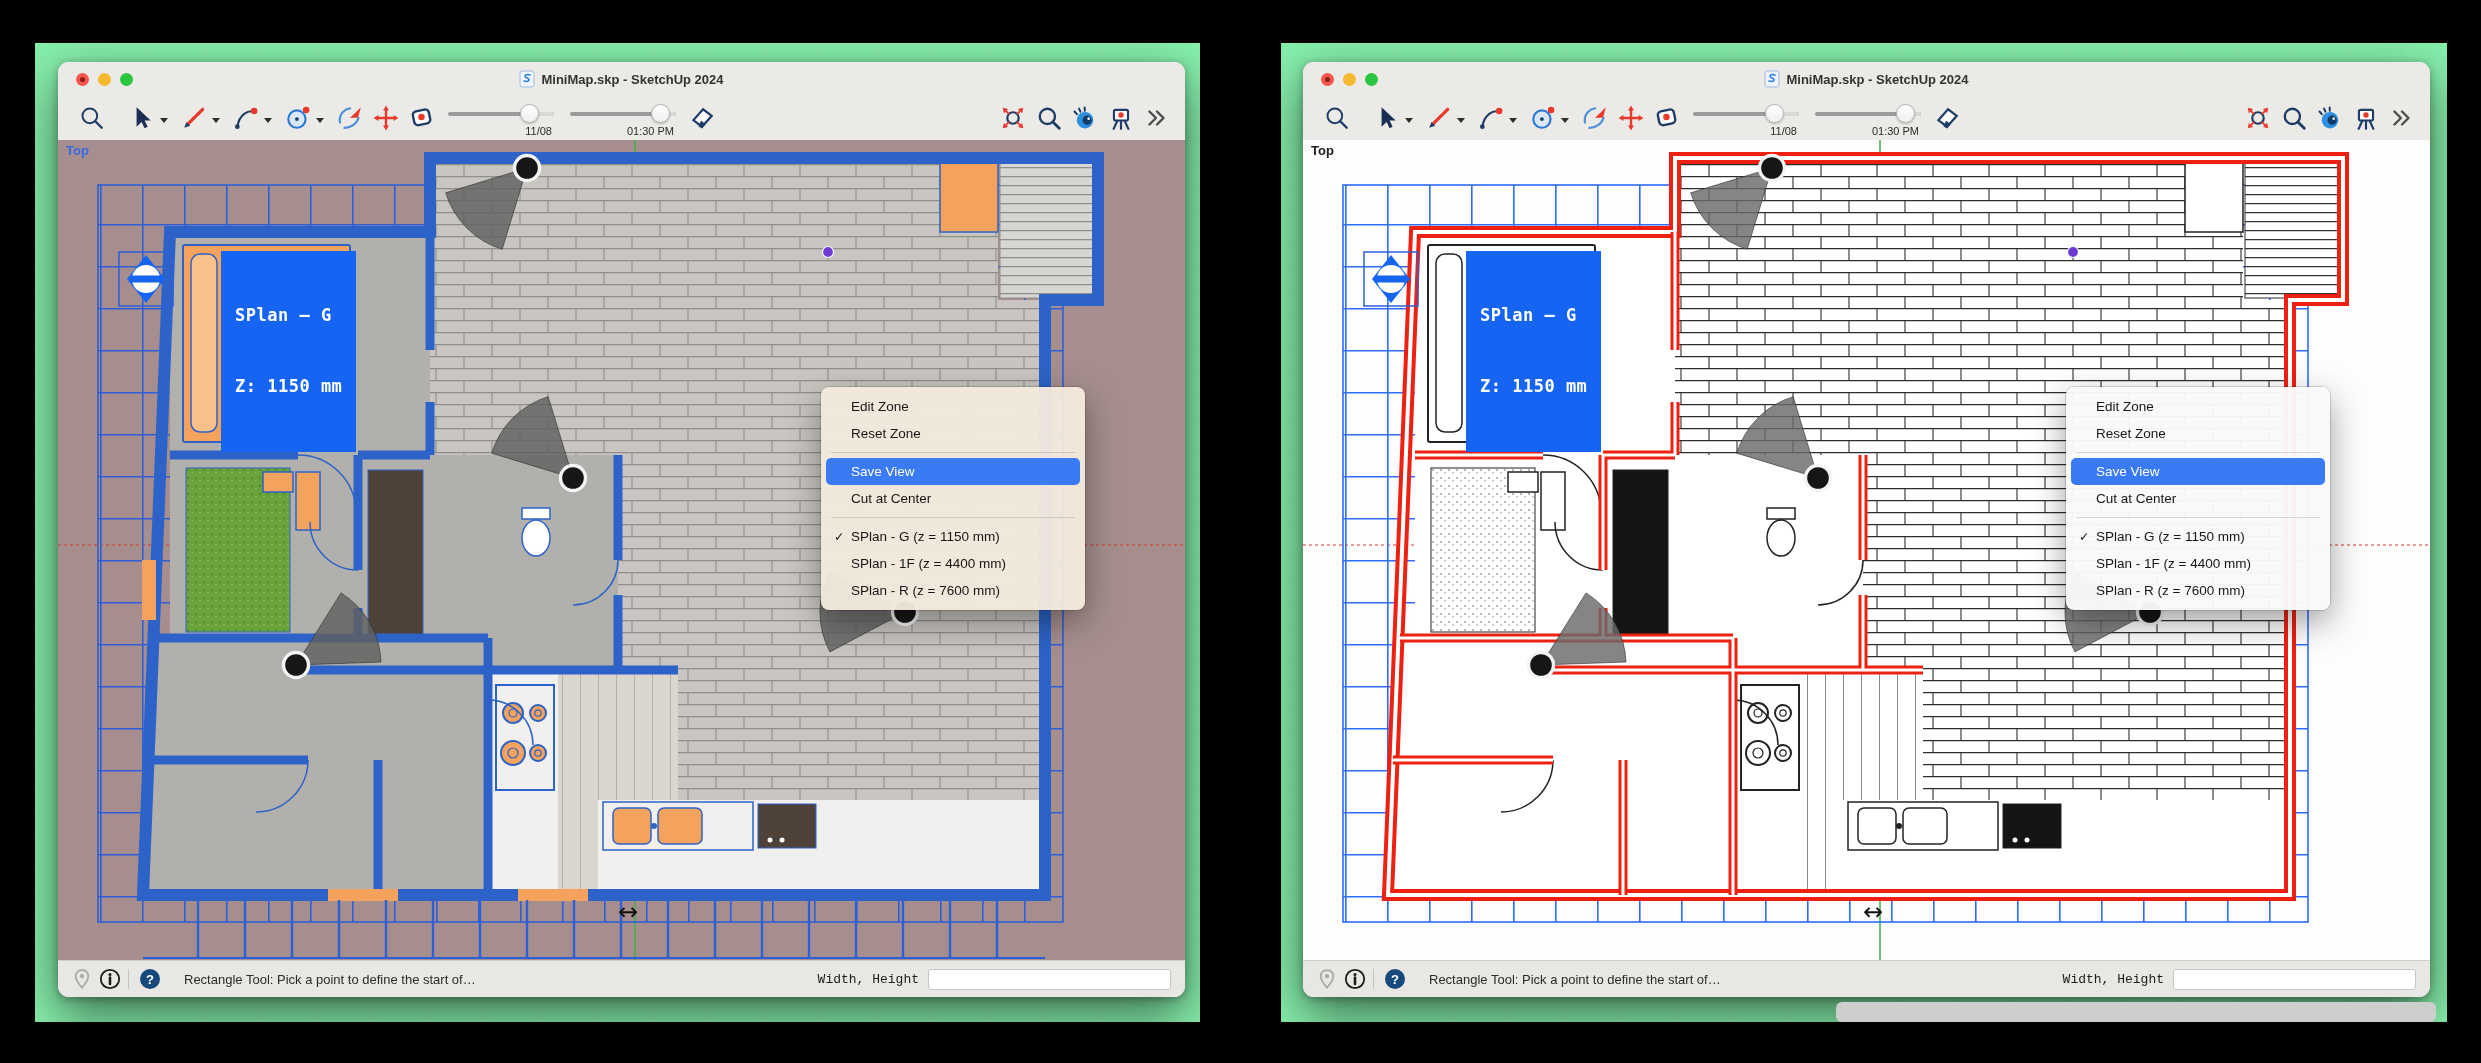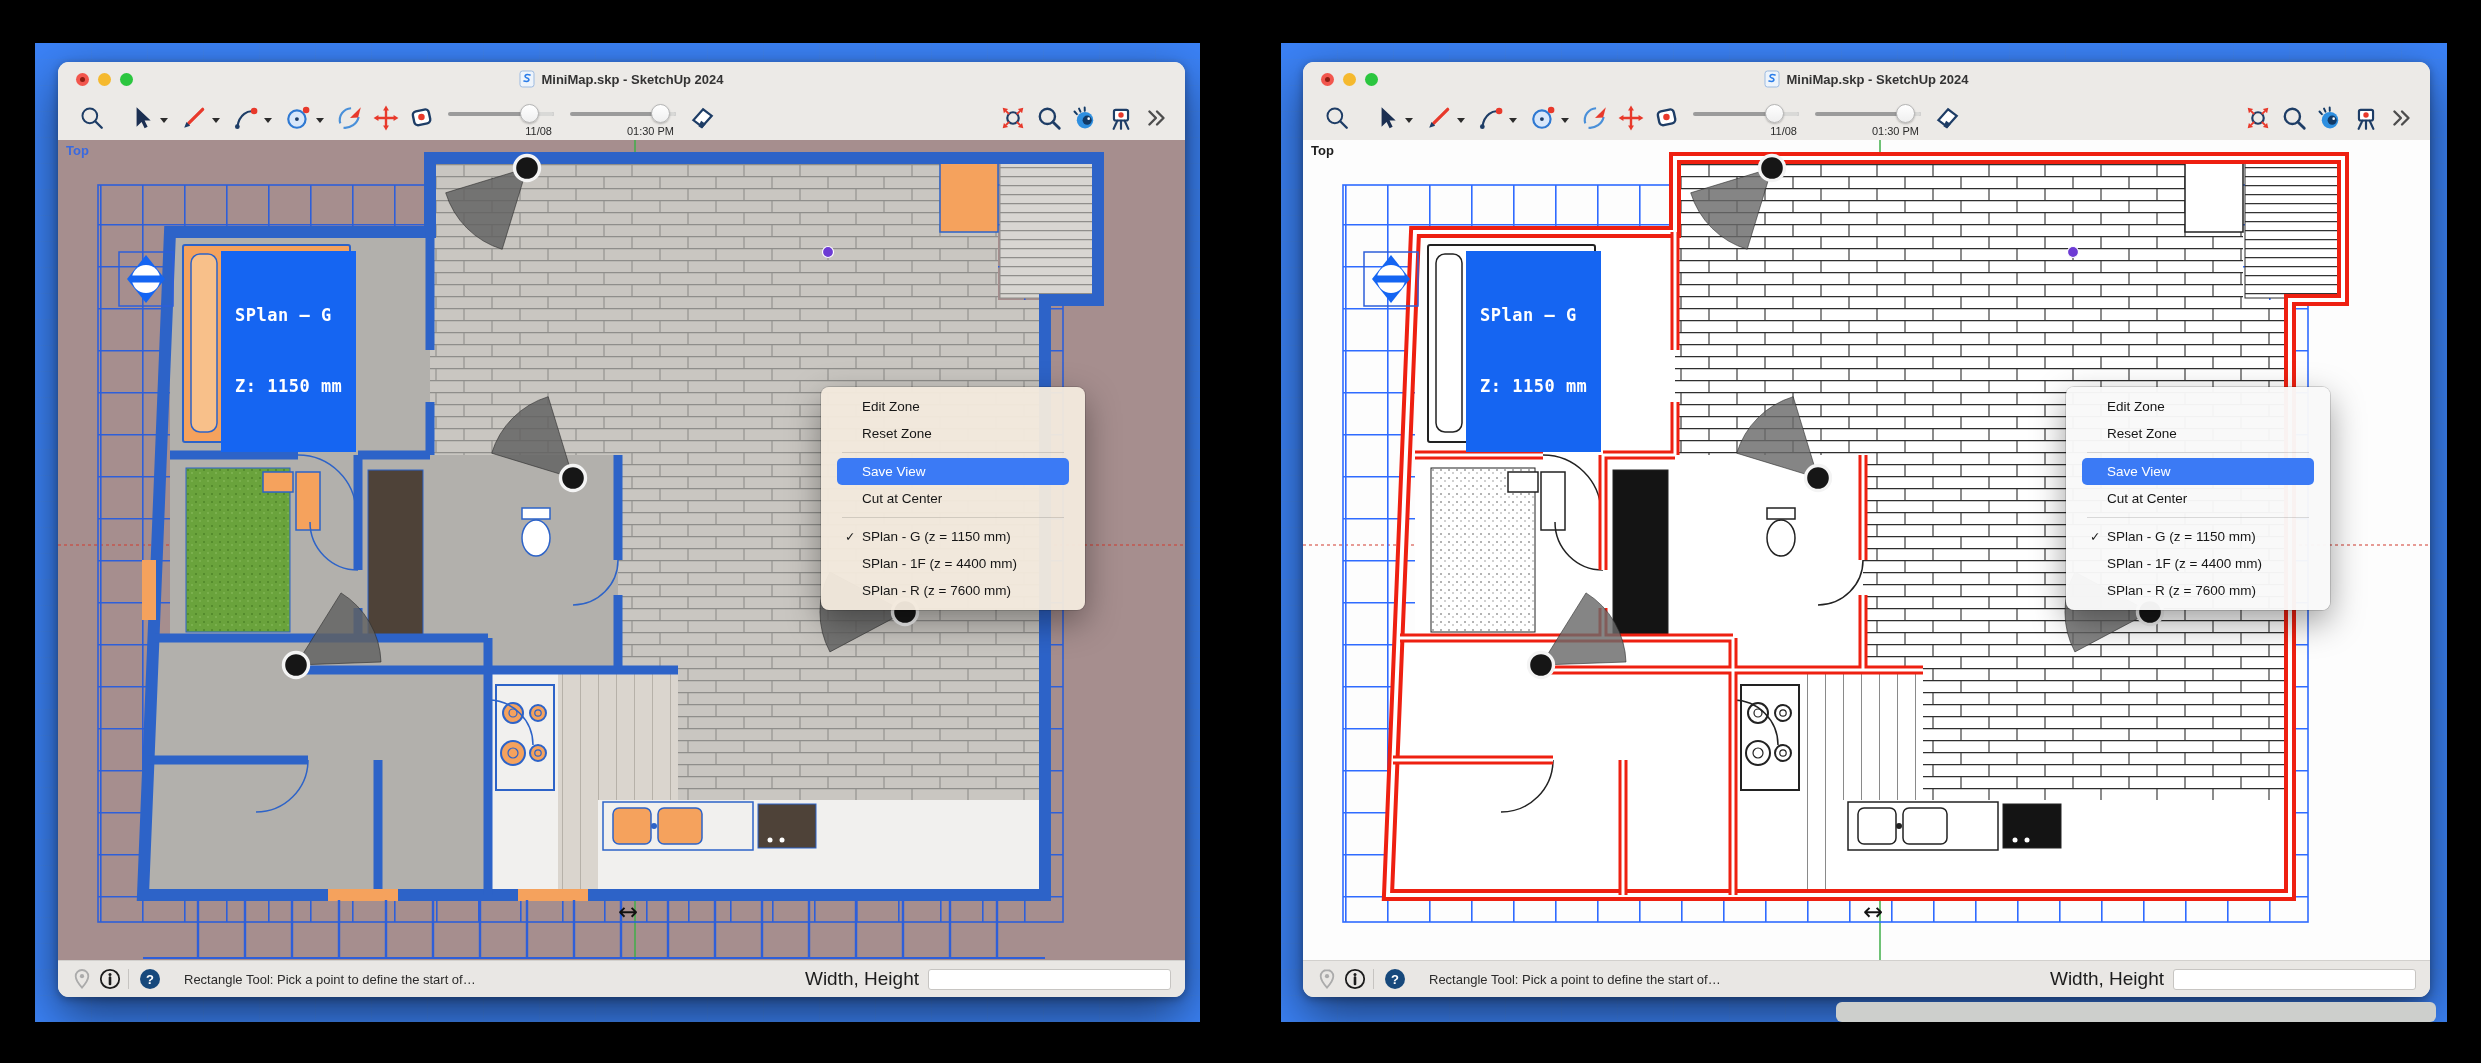--- a/index.html
+++ b/index.html
@@ -1,17 +1,17 @@
 <!DOCTYPE html>
 <html><head>
 <meta charset="utf-8">
 <style>
   html,body{margin:0;padding:0;background:#000;width:2481px;height:1063px;position:relative;
     font-family:"Liberation Sans",sans-serif;-webkit-font-smoothing:antialiased;overflow:hidden;}
-  .shot{position:absolute;background:#3b82f6;overflow:hidden;}
+  .shot{position:absolute;background:#86efac;overflow:hidden;}
   .shot::before{content:"";position:absolute;inset:0;
     background:repeating-linear-gradient(90deg,rgba(120,140,120,.05) 0 1px,transparent 1px 56px),
                repeating-linear-gradient(0deg,rgba(120,140,120,.05) 0 1px,transparent 1px 26px);}
   .dock-strip{position:absolute;height:20px;border-radius:6px;background:#cdcfcc;}
   .window{position:absolute;width:1127px;height:935px;border-radius:11px;overflow:hidden;
     box-shadow:0 18px 50px rgba(0,0,0,.55),0 2px 8px rgba(0,0,0,.3);background:#eceae7;}
   
   .titlebar{height:34px;background:#eceae7;position:relative;display:flex;align-items:center;}
   .lights{display:flex;gap:9px;margin-left:18px;}
   .light{width:13px;height:13px;border-radius:50%;display:inline-block;position:relative;}
@@ -42,36 +42,36 @@
   .plan-holder,.plan-holder svg{position:absolute;inset:0;width:100%;height:100%;}
   .top-label{position:absolute;left:8px;top:3px;font-size:13px;z-index:3;font-weight:bold;}
   .textured .top-label{color:#3a6ae0;}
   .wireframe .top-label{color:#1d1d1d;}
   .badge-wrap{position:absolute;left:60px;top:111px;display:flex;align-items:flex-start;z-index:4;gap:44px;}
   .badge-icon{width:56px;height:56px;display:inline-flex;}
   .badge{margin-left:3px;background:#1565f2;color:#fff;font-family:"DejaVu Sans Mono",monospace;
     font-weight:bold;font-size:17px;line-height:1.4;padding:5px 14px 6px;letter-spacing:.5px;white-space:pre;}
   
   .context-menu{position:absolute;left:763px;top:247px;width:264px;z-index:6;border-radius:8px;
-    padding:6px 11px;box-shadow:0 12px 34px rgba(0,0,0,.38),0 0 0 1px rgba(0,0,0,.14);box-sizing:border-box;}
+    padding:6px 0;box-shadow:0 12px 34px rgba(0,0,0,.38),0 0 0 1px rgba(0,0,0,.14);box-sizing:border-box;}
   .textured .context-menu{background:rgba(243,233,221,.96);}
   .wireframe .context-menu{background:rgba(249,249,249,.97);}
   .menu-item{height:27px;display:flex;align-items:center;margin:0 5px;padding:0 8px;border-radius:5px;
     font-size:13.5px;color:#161616;}
   .menu-item .check{width:17px;flex:0 0 auto;font-size:12.5px;}
   .menu-item.highlight{background:#3b7af5;color:#fff;}
   .menu-sep{height:1px;background:rgba(0,0,0,.13);margin:5px 10px;}
   
   .statusbar{height:37px;background:#e9e7e4;border-top:1px solid #d2d0cd;display:flex;align-items:center;
     padding:0 14px 0 10px;box-sizing:border-box;}
   .sb-icon{width:22px;height:22px;display:inline-flex;margin:0 3px;flex:0 0 auto;}
   .sb-div{width:1px;height:20px;background:#c6c4c1;margin:0 7px 0 4px;flex:0 0 auto;}
   .sb-msg{font-size:13px;color:#2b2b2b;margin-left:20px;white-space:nowrap;}
   .sb-spacer{flex:1 1 auto;}
-  .sb-measure-label{font-size:19px;color:#1c1c1c;margin-right:9px;white-space:nowrap;}
+  .sb-measure-label{font-size:13px;color:#1c1c1c;margin-right:9px;white-space:nowrap;font-family:Liberation Mono, monospace;}
   .sb-input{width:243px;height:21px;border:1px solid #c7c5c2;border-radius:3px;background:#fff;
     font-size:12px;padding:0 6px;box-sizing:border-box;outline:none;}
 </style>
 </head>
 <body>
 
 <div class="shot" style="left: 35px; top: 43px; width: 1165px; height: 979px;">
   <div class="window" style="left: 23px; top: 19px;">
     <div class="titlebar">
       <div class="lights">

